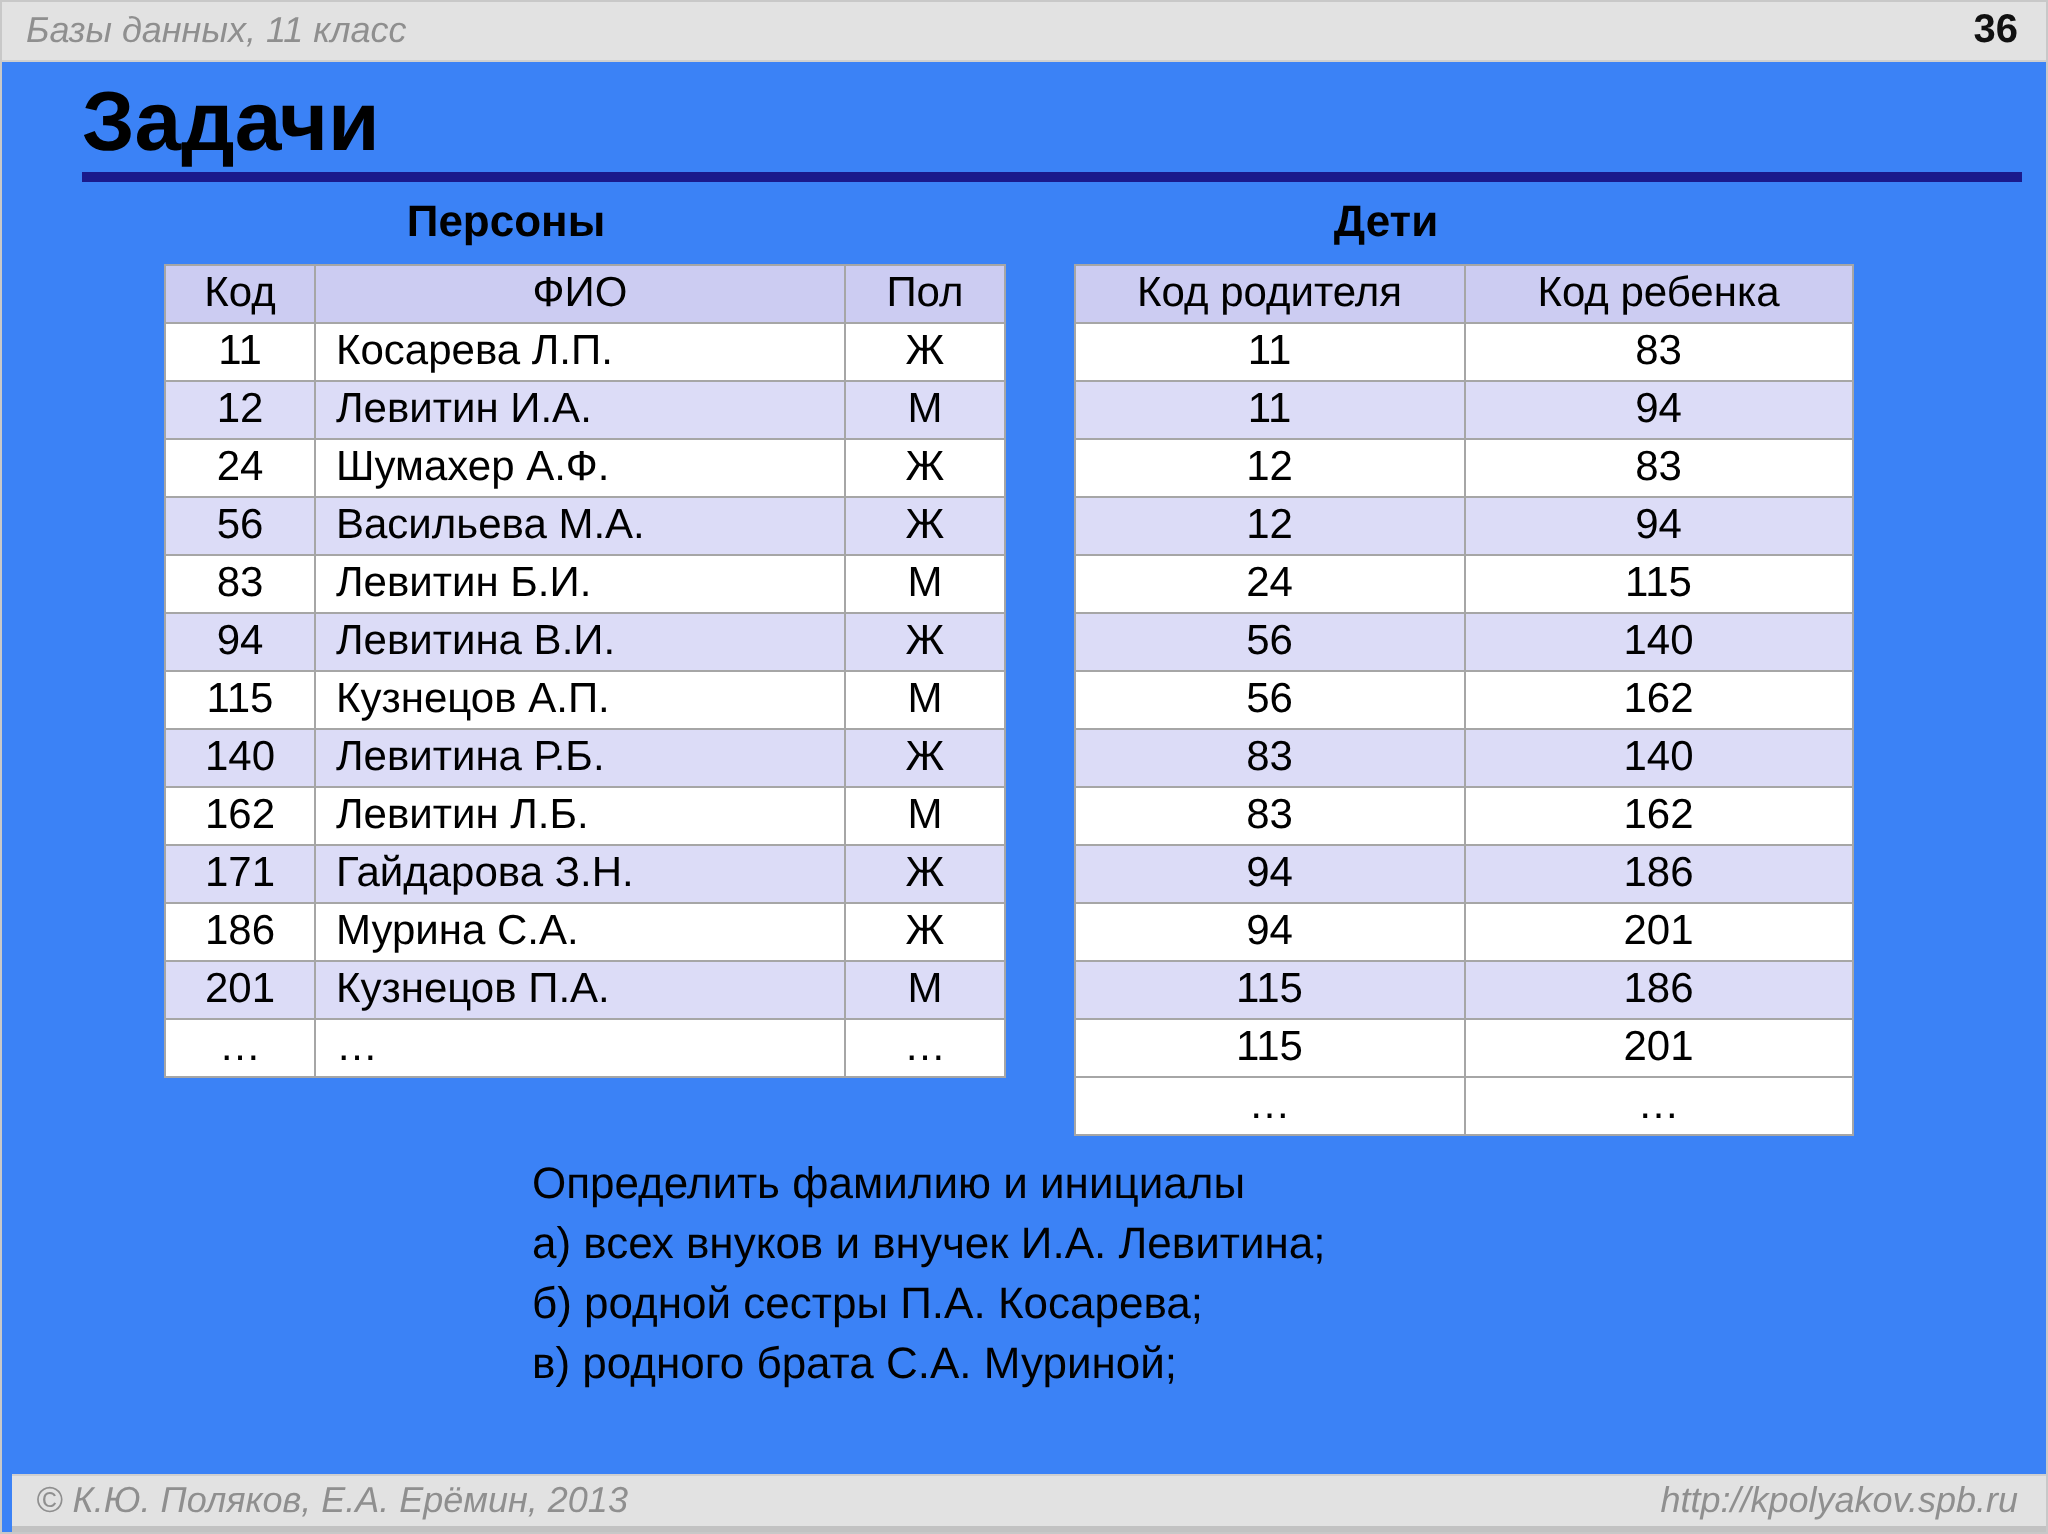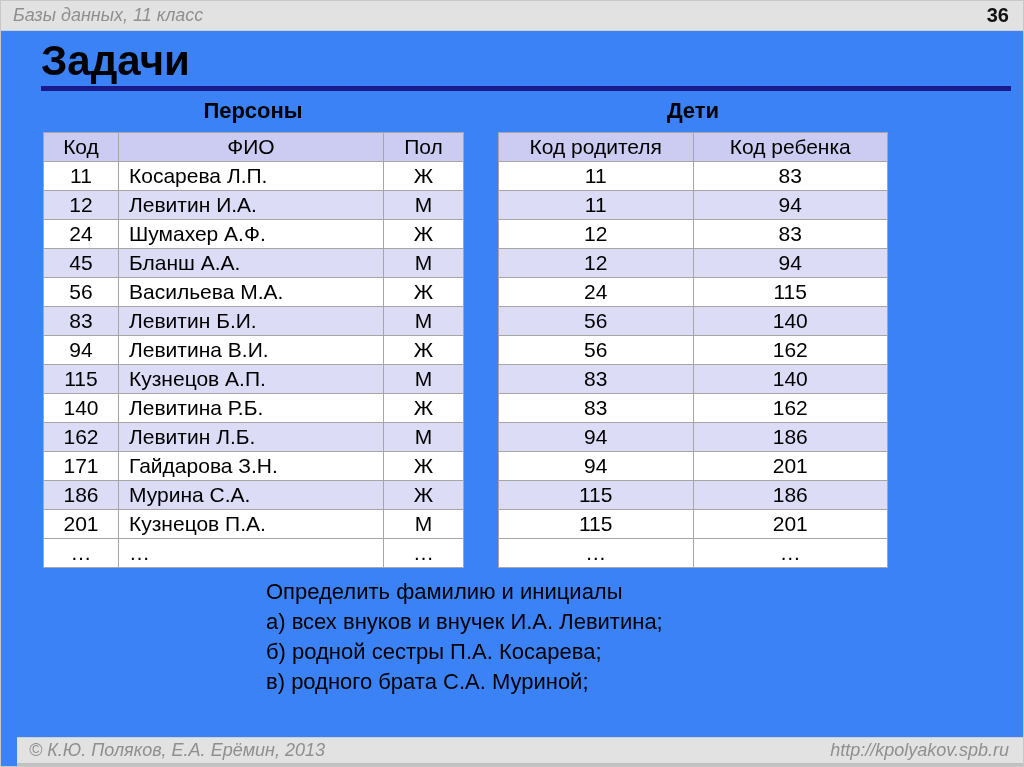--- a/index.html
+++ b/index.html
@@ -67,20 +67,21 @@
     font-size: 22px;
     font-weight: bold;
     color: #000;
     margin-bottom: 8px;
   }
 
   table {
     border-collapse: collapse;
     width: 100%;
     table-layout: fixed;
+    margin-left: 39px;
   }
   th, td {
     border: 1px solid #a6a6a6;
     height: 29px;
     font-size: 21px;
     font-weight: normal;
     color: #000;
     text-align: center;
     padding: 0 4px;
     overflow: hidden;
@@ -105,21 +106,21 @@
     top: 576px;
     font-size: 22px;
     line-height: 30px;
     color: #000;
   }
   .task div { white-space: pre-wrap; }
 
   
   .footerbar {
     position: absolute;
-    left: 16px; right: 0; bottom: 0;
+    left: 5px; right: 0; bottom: 0;
     height: 29px;
     background: #e2e2e2;
     border-top: 1px solid #cfcfcf;
     border-bottom: 3px solid #c2c2c2;
     display: flex;
     align-items: center;
     justify-content: space-between;
     padding: 0 14px 0 12px;
     font-size: 18px;
     font-style: italic;
@@ -169,25 +170,20 @@
             <td>12</td>
             <td>Левитин И.А.</td>
             <td>М</td>
           </tr>
           <tr>
             <td>24</td>
             <td>Шумахер А.Ф.</td>
             <td>Ж</td>
           </tr>
           <tr>
-            <td>45</td>
-            <td>Бланш А.А.</td>
-            <td>М</td>
-          </tr>
-          <tr>
             <td>56</td>
             <td>Васильева М.А.</td>
             <td>Ж</td>
           </tr>
           <tr>
             <td>83</td>
             <td>Левитин Б.И.</td>
             <td>М</td>
           </tr>
           <tr>

